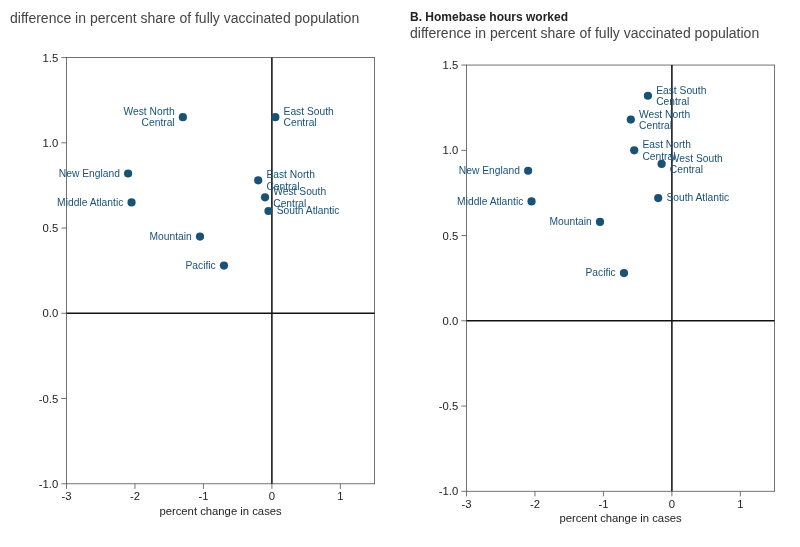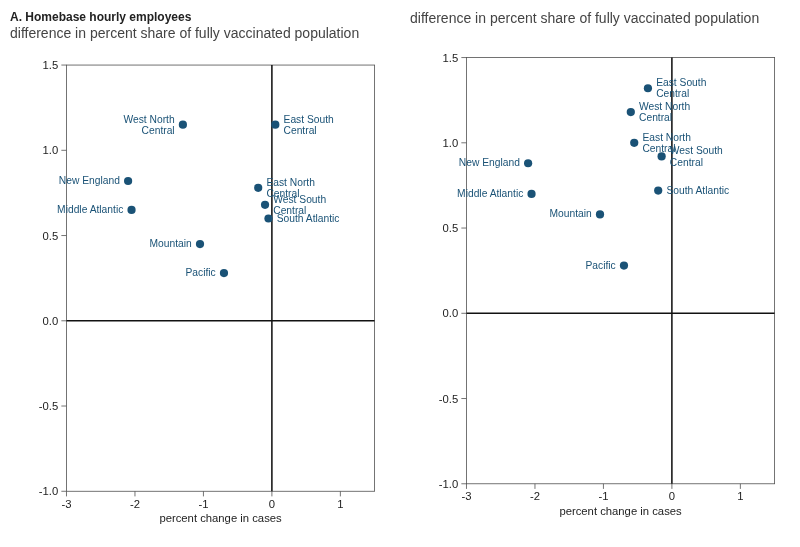--- a/index.html
+++ b/index.html
@@ -43,21 +43,20 @@
     }
     .divider {
       width: 20px;
     }
   </style>
 </head>
 <body>
 
 <div class="container">
   <div class="panel">
-    <div class="panel-title">A. Homebase hourly employees</div>
     <div class="panel-subtitle">difference in percent share of fully vaccinated population</div>
     <div class="chart-area">
       <svg id="svg-a" width="100%" height="100%" viewBox="0 0 370 460" preserveAspectRatio="xMidYMid meet">
       <rect x="55" y="10" width="300" height="415" fill="white"></rect>
           <rect x="55" y="10" width="300" height="415" fill="none" stroke="#555" stroke-width="0.8"></rect>
           <line x1="55" y1="425" x2="55" y2="430" stroke="#555" stroke-width="0.8"></line>
           <text x="55" y="441" text-anchor="middle" font-size="11" fill="#222">-3</text>
           <line x1="121.66666666666666" y1="425" x2="121.66666666666666" y2="430" stroke="#555" stroke-width="0.8"></line>
           <text x="121.66666666666666" y="441" text-anchor="middle" font-size="11" fill="#222">-2</text>
           <line x1="188.33333333333331" y1="425" x2="188.33333333333331" y2="430" stroke="#555" stroke-width="0.8"></line>
@@ -101,20 +100,21 @@
           <circle cx="248.33333333333331" cy="146.11999999999998" r="4" fill="#1a5276"></circle>
           <text x="256.3333333333333" y="144.11999999999998" text-anchor="start" font-size="10" fill="#1a5276">West South</text>
           <text x="256.3333333333333" y="155.11999999999998" text-anchor="start" font-size="10" fill="#1a5276">Central</text>
           <circle cx="251.66666666666666" cy="159.4" r="4" fill="#1a5276"></circle>
           <text font-size="10" fill="#1a5276" font-family="Arial, sans-serif" x="259.66666666666663" y="162.4" text-anchor="start">South Atlantic</text>
         </svg>
     </div>
   </div>
   <div class="divider"></div>
   <div class="panel">
+    <div class="panel-title">B. Homebase hours worked</div>
     <div class="panel-subtitle">difference in percent share of fully vaccinated population</div>
     <div class="chart-area">
       <svg id="svg-b" width="100%" height="100%" viewBox="0 0 370 460" preserveAspectRatio="xMidYMid meet">
       <rect x="55" y="10" width="300" height="415" fill="white"></rect>
           <rect x="55" y="10" width="300" height="415" fill="none" stroke="#555" stroke-width="0.8"></rect>
           <line x1="55" y1="425" x2="55" y2="430" stroke="#555" stroke-width="0.8"></line>
           <text x="55" y="441" text-anchor="middle" font-size="11" fill="#222">-3</text>
           <line x1="121.66666666666666" y1="425" x2="121.66666666666666" y2="430" stroke="#555" stroke-width="0.8"></line>
           <text x="121.66666666666666" y="441" text-anchor="middle" font-size="11" fill="#222">-2</text>
           <line x1="188.33333333333331" y1="425" x2="188.33333333333331" y2="430" stroke="#555" stroke-width="0.8"></line>

